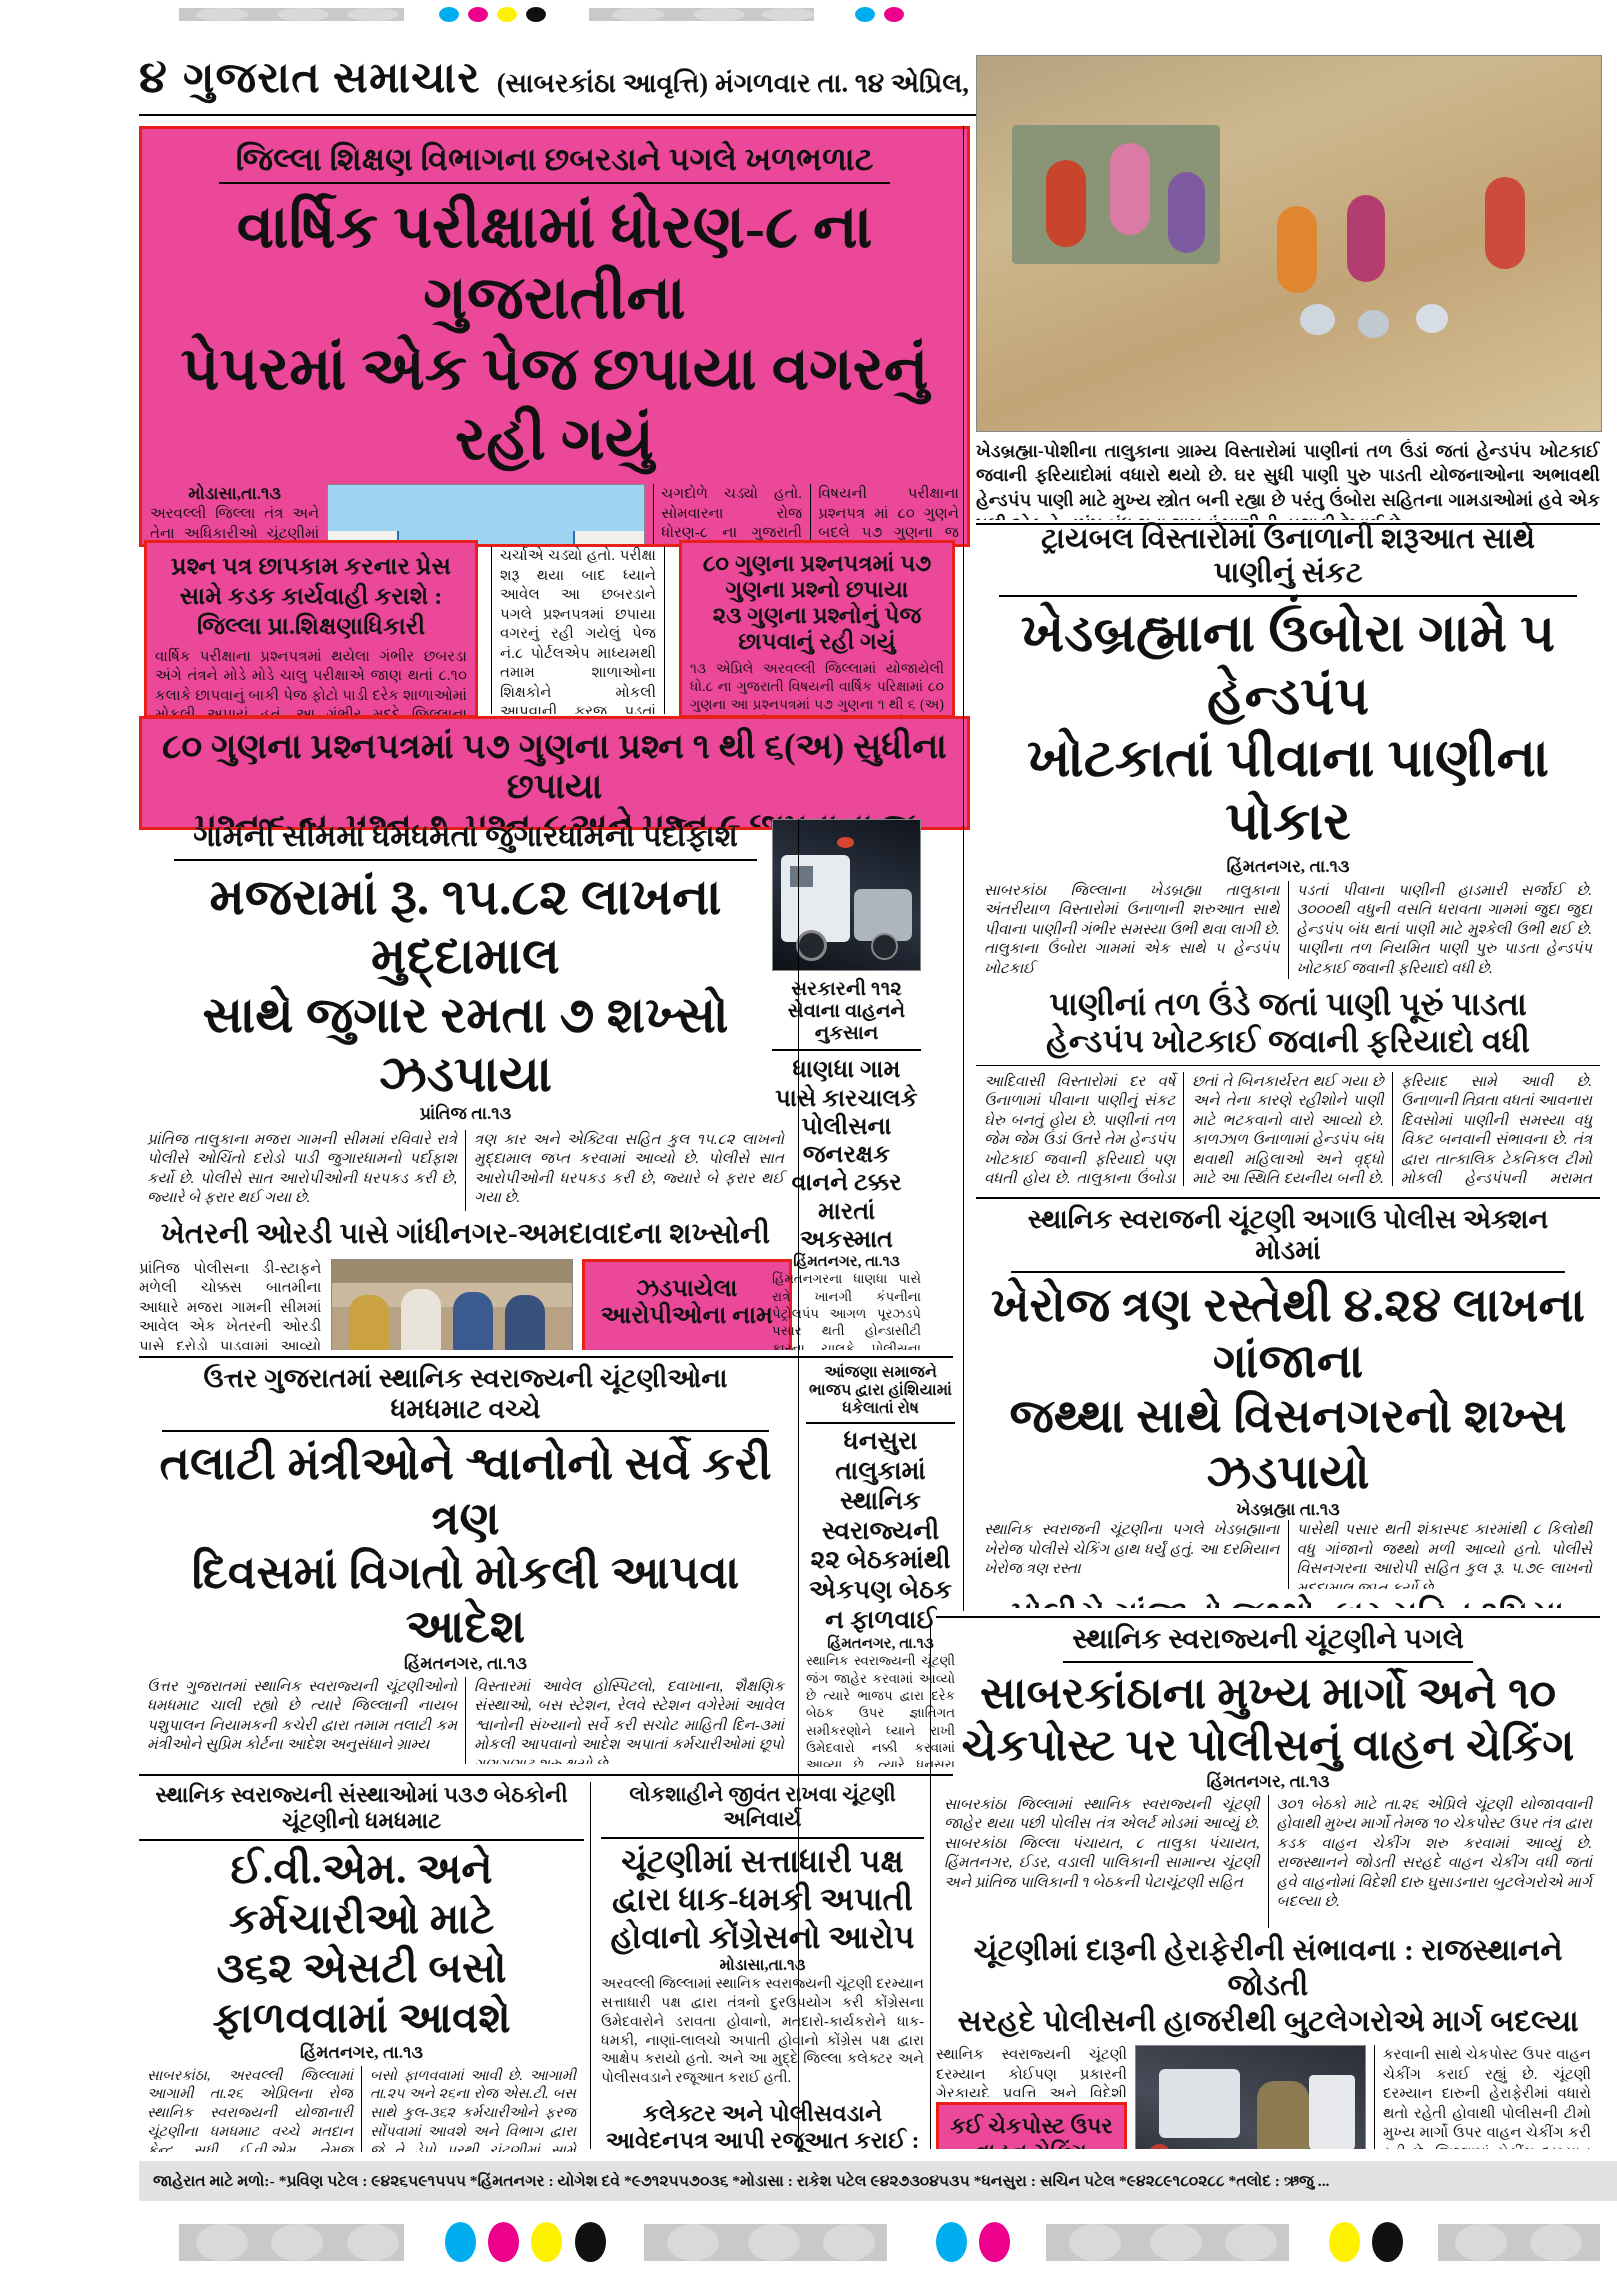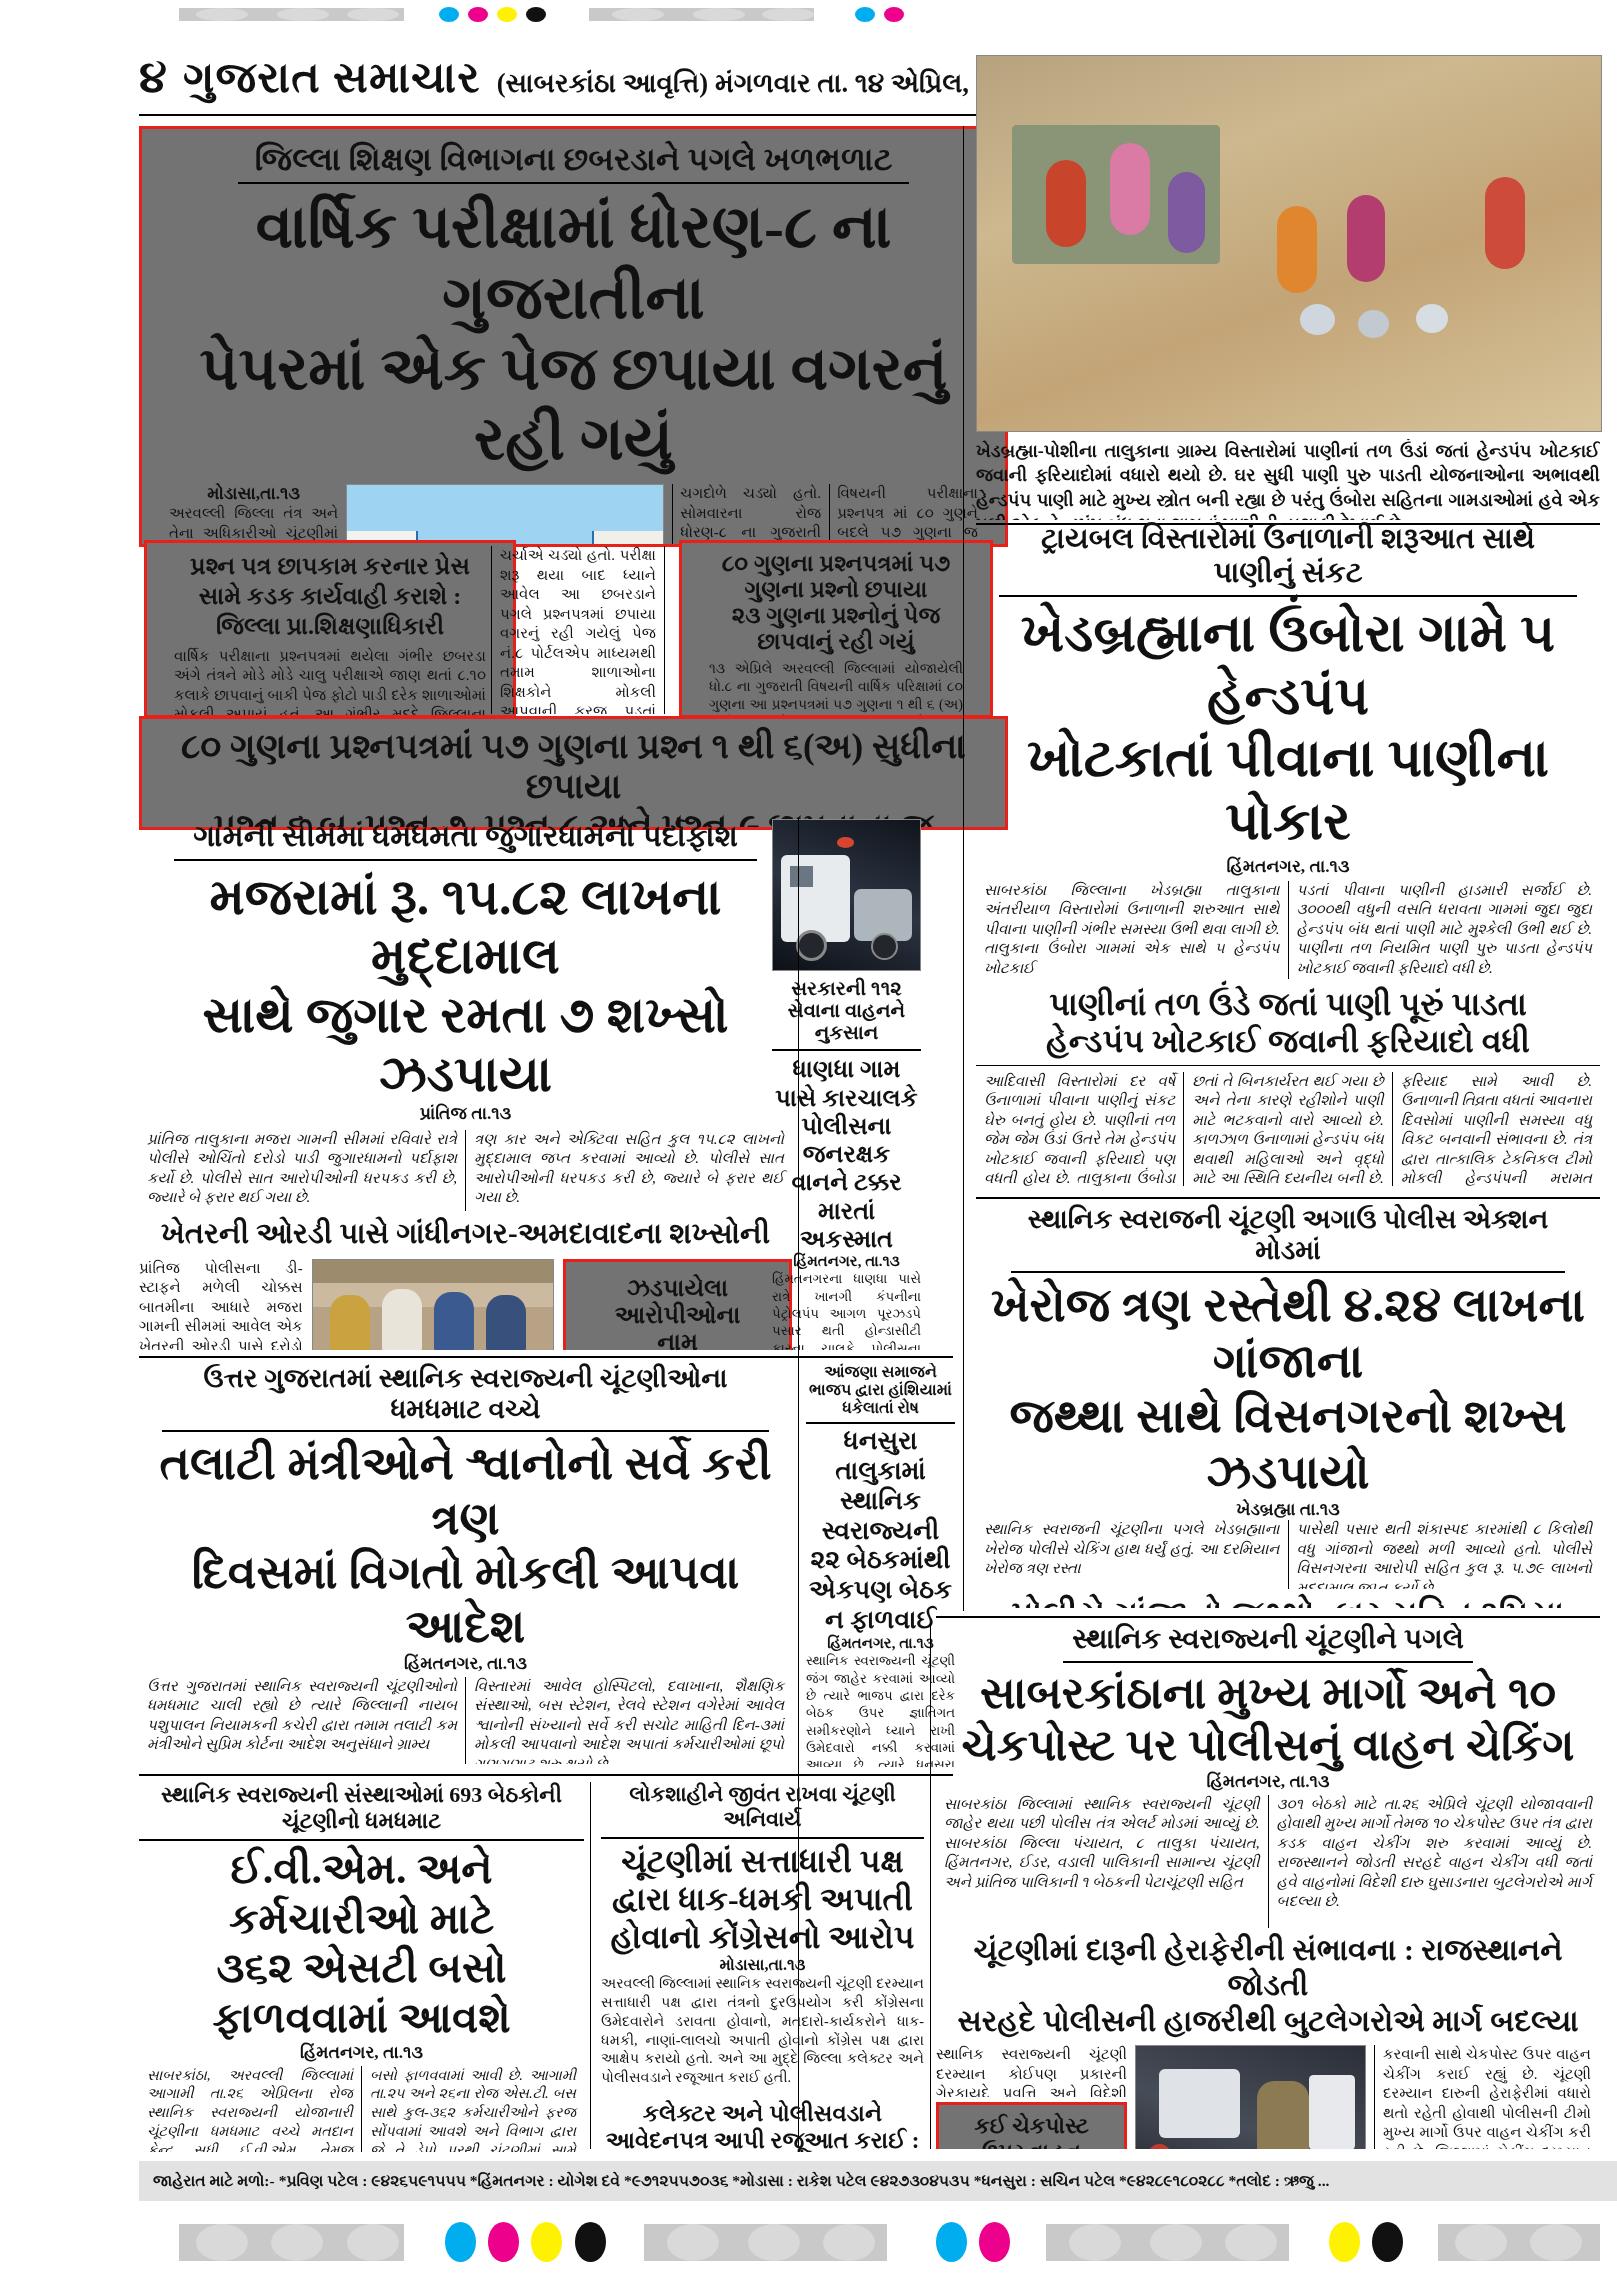--- a/index.html
+++ b/index.html
@@ -8,21 +8,21 @@
   .abs{position:absolute;}
   .ov{overflow:hidden;}
   .k{font-weight:bold;text-align:center;}
   .kick{font-weight:bold;text-align:center;border-bottom:2.3px solid #000;padding-bottom:4.6px;}
   .hl{font-weight:bold;text-align:center;line-height:1.18;}
   .dl{font-weight:bold;text-align:center;font-size:17.3px;}
   .sm{font-size:15px;line-height:1.3;text-align:justify;}
   .cols{display:flex;font-style:italic;}
   .cols>div{flex:1;padding:0 8px;}
   .cols>div+div{border-left:1.2px solid #000;}
-  .redbox{border:3.5px solid #e8201a;padding:8px 27px;background:#737373;}
+  .redbox{border:3.5px solid #e8201a;padding:8px 8px;background:#ec4899;}
   .hr{position:absolute;background:#000;height:1.7px;}
   .vr{position:absolute;background:#000;width:1.2px;}
   .caption{font-weight:bold;font-size:18px;line-height:1.35;text-align:justify;}
   .photo{position:relative;overflow:hidden;border:1.2px solid #888;}
   .dot{position:absolute;border-radius:50%;}
   .regbar{position:absolute;background:#c9c9c9;}
   .regbar i{position:absolute;top:0;width:52px;height:100%;background:#d9d9d9;border-radius:50%;}
   .footerbar{position:absolute;background:#e2e2e2;display:flex;align-items:center;
              font-size:15.6px;font-weight:bold;white-space:nowrap;overflow:hidden;padding:0 14px;}
 </style>
@@ -247,21 +247,21 @@
     <div class="kick" style="font-size:16px;margin-bottom:2px">આંજણા સમાજને ભાજપ દ્વારા હાંશિયામાં ધકેલાતાં રોષ</div>
     <div class="hl" style="font-size:25.4px">ધનસુરા તાલુકામાં સ્થાનિક સ્વરાજ્યની ૨૨ બેઠકમાંથી એકપણ બેઠક ન ફાળવાઈ</div>
     <div class="dl" style="font-size:15px">હિંમતનગર, તા.૧૩</div>
     <div class="sm" style="font-size:13.3px;height:144px;overflow:hidden">સ્થાનિક સ્વરાજ્યની ચૂંટણી જંગ જાહેર કરવામાં આવ્યો છે ત્યારે ભાજપ દ્વારા દરેક બેઠક ઉપર જ્ઞાતિગત સમીકરણોને ધ્યાને રાખી ઉમેદવારો નક્કી કરવામાં આવ્યા છે. ત્યારે ધનસુરા તાલુકામાં આંજણા સમાજનું રાજકીય અને સામાજીક ક્ષેત્રે પ્રભુત્વ છતાં એકપણ બેઠક ન ફાળવાતાં સમાજના યુવાનોમાં રોષ વ્યાપ્યો છે. સમાજના યુવા નેતૃત્વ ઉપર કાતર કોણે ફેરવી ? ની ચર્ચાઓ શરુ થઈ ગઈ છે.</div>
 
   </div>
 
   <div class="hr" style="left:139px;top:1774px;width:814px"></div>
 
   <div class="abs ov" style="left:139px;top:1782px;width:445px;height:370px">
-    <div class="kick" style="font-size:22px;margin-bottom:4.6px">સ્થાનિક સ્વરાજ્યની સંસ્થાઓમાં 693 બેઠકોની ચૂંટણીનો ધમધમાટ</div>
+    <div class="kick" style="font-size:22px;margin-bottom:4.6px">સ્થાનિક સ્વરાજ્યની સંસ્થાઓમાં ૫૩૭ બેઠકોની ચૂંટણીનો ધમધમાટ</div>
     <div class="hl" style="font-size:42px">ઈ.વી.એમ. અને કર્મચારીઓ માટે</div>
     <div class="hl" style="font-size:42px">૩૬૨ એસટી બસો ફાળવવામાં આવશે</div>
     <div class="dl">હિંમતનગર, તા.૧૩</div>
     <div class="cols" style="height:116px;overflow:hidden;margin-top:2.3px">
       <div class="sm" style="font-size:14.4px">સાબરકાંઠા, અરવલ્લી જિલ્લામાં આગામી તા.૨૬ એપ્રિલના રોજ સ્થાનિક સ્વરાજ્યની યોજાનારી ચૂંટણીના ધમધમાટ વચ્ચે મતદાન કેન્દ્ર સુધી ઈ.વી.એમ. તેમજ ચૂંટણીમાં રોકાયેલા કર્મચારીઓને લાવવા-લઈ જવા માટે હિંમતનગર એસ.ટી. ડીવીઝનની ૩૬૨ એસ.ટી.</div>
       <div class="sm" style="font-size:14.4px">બસો ફાળવવામાં આવી છે. આગામી તા.૨૫ અને ૨૬ના રોજ એસ.ટી. બસ સાથે કુલ-૩૬૨ કર્મચારીઓને ફરજ સોંપવામાં આવશે અને વિભાગ દ્વારા જે તે ડેપો પરથી ચૂંટણીમાં સામે એસ.ટી. બસોને સમયસર ક્યાં થી ક્યાં પહોંચવું તેની સૂચનાઓ આપી દેવામાં આવી છે.</div>
     </div>
 
   </div>
 

